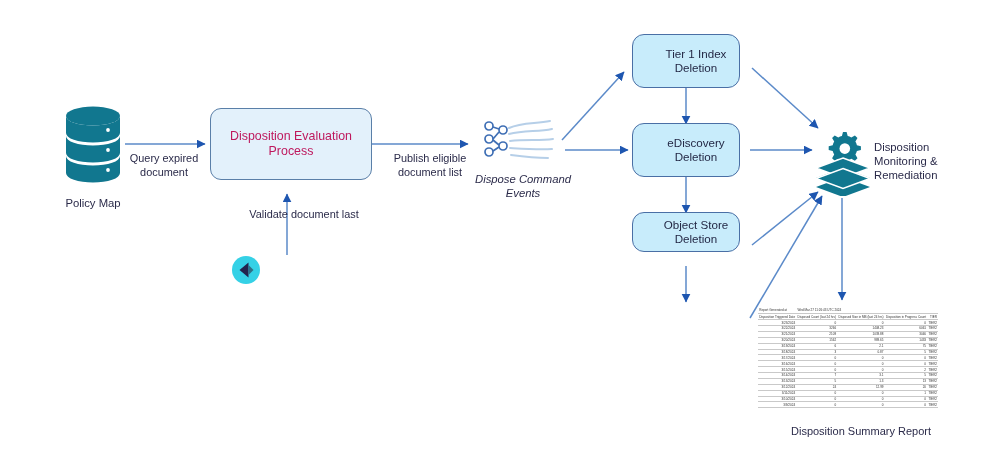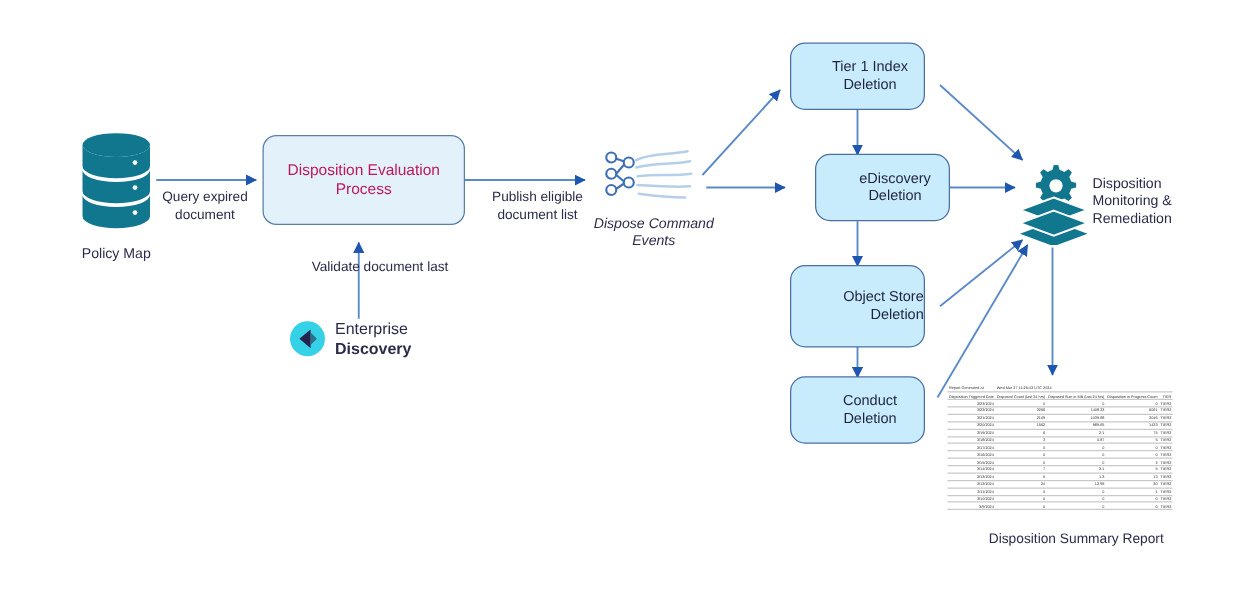--- a/index.html
+++ b/index.html
@@ -99,24 +99,20 @@
   <div class="proc-box wide" style="left:210px;top:108px;width:162px;height:72px;">Disposition Evaluation Process</div>
 
   <div class="edge-label" style="left:242px;top:208px;width:124px;">Validate document last</div>
 
   <div class="logo-wrap" style="left:231px;top:255px;">
     <svg width="30" height="30" viewBox="0 0 30 30">
       <circle cx="15" cy="15" r="14" fill="#35d1e6"></circle>
       <path d="M17.5,7.5 L17.5,22.5 L8.5,15 z" fill="#23244d"></path>
       <path d="M17.5,10 L22.5,15 L17.5,20 z" fill="#2f6f86"></path>
     </svg>
-    <div class="logo-txt">
-      <span>Enterprise</span><br>
-      <b>Discovery</b>
-    </div>
   </div>
 
   <div class="edge-label" style="left:378px;top:152px;width:104px;">Publish eligible document list</div>
 
   <div class="node" style="left:480px;top:118px;">
     <svg width="76" height="46" viewBox="0 0 76 46">
       <g fill="none" stroke="#3f6fb5" stroke-width="1.7">
         <circle cx="9" cy="8" r="4"></circle>
         <circle cx="9" cy="21" r="4"></circle>
         <circle cx="9" cy="34" r="4"></circle>
@@ -133,25 +129,24 @@
         <path d="M30,23 C46,21 60,23 73,21"></path>
         <path d="M30,30 C46,31 60,32 72,31"></path>
         <path d="M31,37 C46,39 58,40 68,40"></path>
       </g>
     </svg>
   </div>
   <div class="cap" style="left:468px;top:172px;width:110px;font-style:italic;">Dispose Command Events</div>
 
   <div class="step-box" style="left:632px;top:34px;width:108px;height:54px;">Tier 1 Index Deletion</div>
 
-  <div class="step-box" style="left:632px;top:123px;width:108px;height:54px;margin-left:20px;">eDiscovery Deletion</div>
-
-  <div class="step-box" style="left:632px;top:212px;width:108px;height:66px;text-align:right;">Object Store Deletion</div>
-
-  <div class="step-box" style="left:632px;top:301px;width:108px;height:54px;">Conduct Deletion</div>
+  <div class="step-box" style="left:632px;top:123px;width:108px;height:54px;">eDiscovery Deletion</div>
+
+  <div class="step-box" style="left:632px;top:212px;width:108px;height:40px;">Object Store Deletion</div>
+
 
   <div class="node" style="left:812px;top:130px;">
     <svg width="62" height="66" viewBox="0 0 62 66">
       <g fill="#11778f">
         <path d="M31,2 l3.6,0 l1.1,4.0 a12,12 0 0 1 3.6,1.5 l3.6,-2.1 l2.6,2.6 l-2.1,3.6 a12,12 0 0 1 1.5,3.6 l4.0,1.1 l0,3.6 l-4.0,1.1 a12,12 0 0 1 -1.5,3.6 l2.1,3.6 l-2.6,2.6 l-3.6,-2.1 a12,12 0 0 1 -3.6,1.5 l-1.1,4.0 l-3.6,0 l-1.1,-4.0 a12,12 0 0 1 -3.6,-1.5 l-3.6,2.1 l-2.6,-2.6 l2.1,-3.6 a12,12 0 0 1 -1.5,-3.6 l-4.0,-1.1 l0,-3.6 l4.0,-1.1 a12,12 0 0 1 1.5,-3.6 l-2.1,-3.6 l2.6,-2.6 l3.6,2.1 a12,12 0 0 1 3.6,-1.5 z"></path>
         <circle cx="32.8" cy="18.6" r="5.3" fill="#ffffff"></circle>
         <path d="M31,28 L58,38 L31,48 L4,38 z"></path>
         <path d="M31,38 L58,48 L31,58 L4,48 z"></path>
         <path d="M31,47 L58,57 L31,67 L4,57 z"></path>
       </g>

